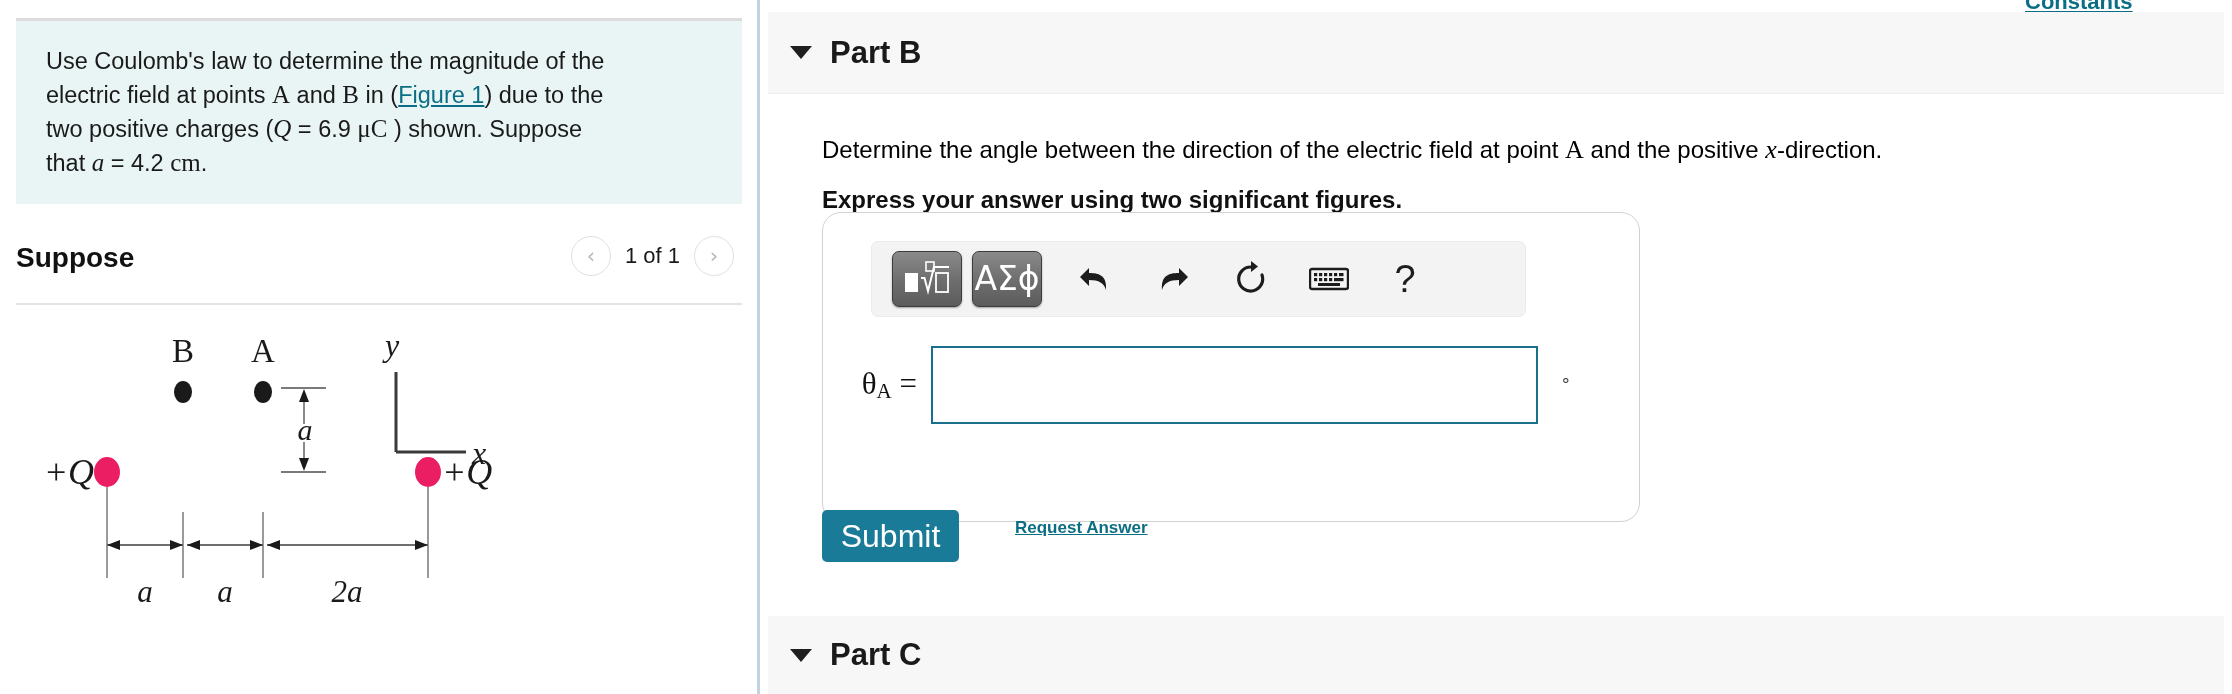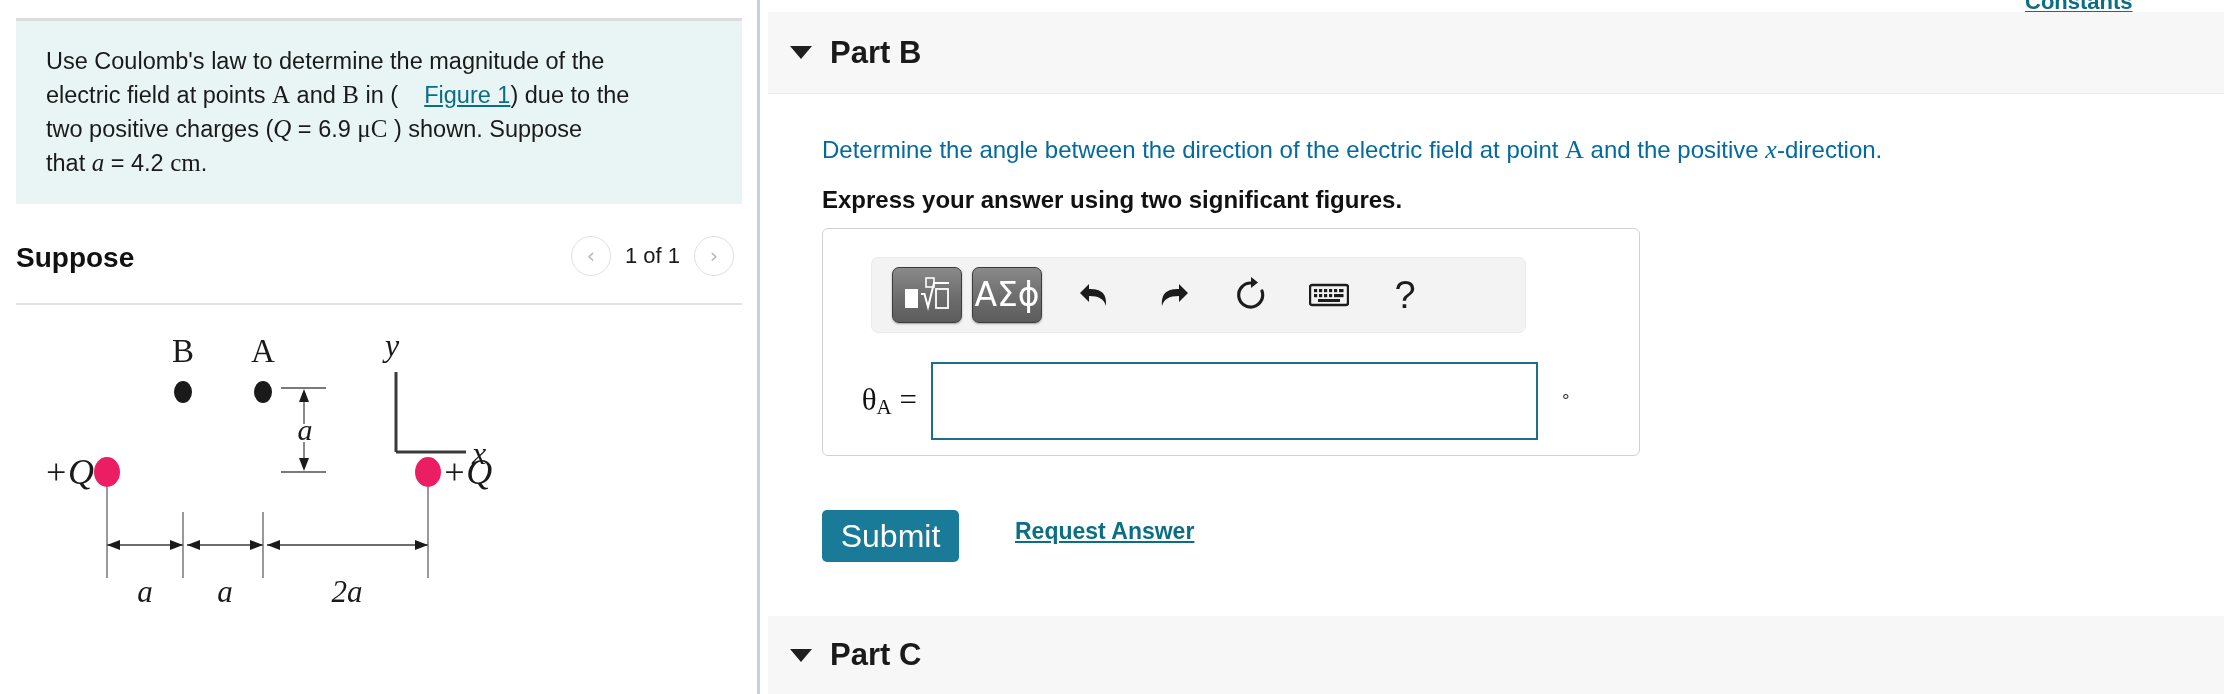--- a/index.html
+++ b/index.html
@@ -34,21 +34,21 @@
   }
   .problem-text {
     font-size: 23.5px;
     line-height: 33px;
     color: #1a1a1a;
     font-family: "Liberation Sans", sans-serif;
   }
   .problem-text .serif { font-family: "Liberation Serif", serif; font-size: 25px; }
   .problem-text .ital  { font-family: "Liberation Serif", serif; font-style: italic; font-size: 25px; }
   .fig-link {
-    color: #0b6e84; text-decoration: underline; cursor: pointer; margin-left: 26px;
+    color: #0b6e84; text-decoration: underline; cursor: pointer;
   }
 
   .figure-header {
     position: absolute; left: 16px; top: 236px;
     width: 726px; height: 62px;
   }
   .figure-title {
     position: absolute; left: 0; top: 6px;
     font-size: 28px; font-weight: bold; color: #111;
   }
@@ -103,35 +103,35 @@
     width: 0; height: 0;
     border-left: 11px solid transparent;
     border-right: 11px solid transparent;
     border-top: 13px solid #1f1f1f;
     cursor: pointer;
   }
   .part-label { font-size: 31px; font-weight: bold; color: #1a1a1a; }
 
   .question-text {
     position: absolute; left: 62px; top: 135px;
-    font-size: 24px; color: #0369a1;
+    font-size: 24px; color: #000000;
     font-family: "Liberation Sans", sans-serif;
   }
   .question-text .serif { font-family: "Liberation Serif", serif; font-size: 26px; }
   .question-text .ital { font-family: "Liberation Serif", serif; font-style: italic; font-size: 26px; }
   .express-text {
     position: absolute; left: 62px; top: 186px;
     font-size: 24px; font-weight: bold; color: #111;
   }
 
   .answer-box {
-    position: absolute; left: 62px; top: 228px;
-    width: 818px; height: 228px;
+    position: absolute; left: 62px; top: 212px;
+    width: 818px; height: 310px;
     border: 1.5px solid #d2d2d2;
-    border-radius: 6px;
+    border-radius: 19px;
     background: #fff;
   }
   .toolbar {
     position: absolute; left: 48px; top: 28px;
     width: 655px; height: 76px;
     background: #f3f3f3;
     border: 1px solid #ebebeb;
     border-radius: 7px;
     display: flex; align-items: center;
   }
@@ -188,21 +188,21 @@
   .submit-btn {
     position: absolute; left: 62px; top: 510px;
     width: 137px; height: 52px;
     background: #1a7b99;
     color: #fff; border: none; border-radius: 5px;
     font-size: 32px; cursor: pointer;
     font-family: "Liberation Sans", sans-serif;
   }
   .request-link {
     position: absolute; left: 255px; top: 518px;
-    font-size: 23px; font-weight: bold;
+    font-size: 17px; font-weight: bold;
     color: #0b6e84; text-decoration: underline; cursor: pointer;
   }
 </style>
 </head>
 <body>
 
 <div class="page">
 
   <div class="left-panel">
 

